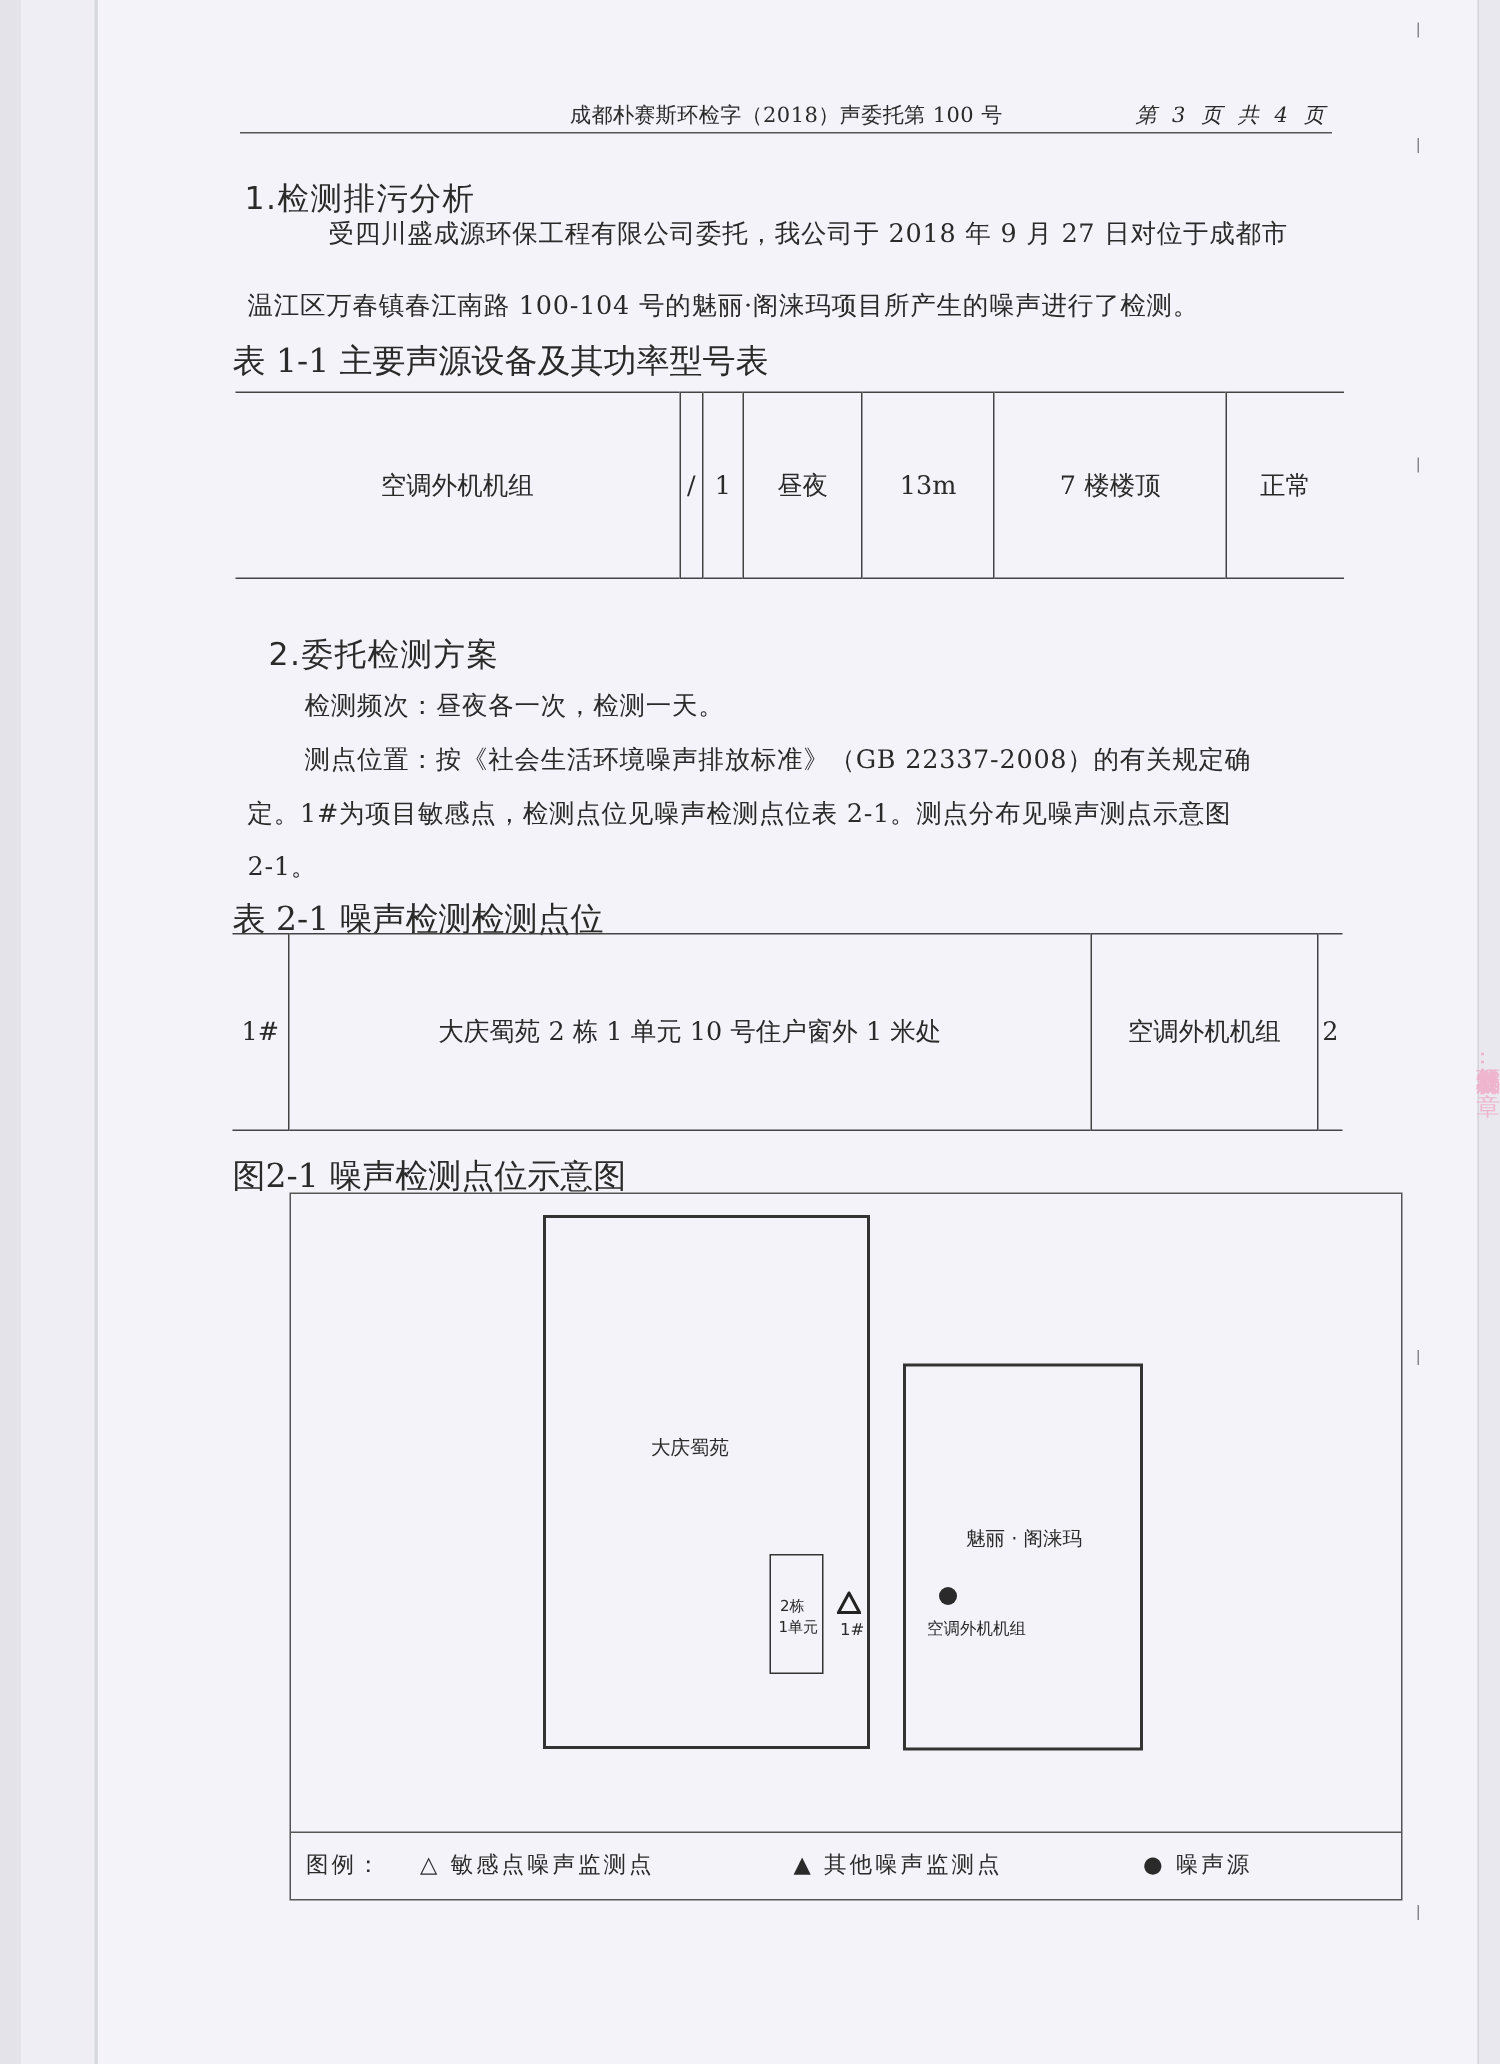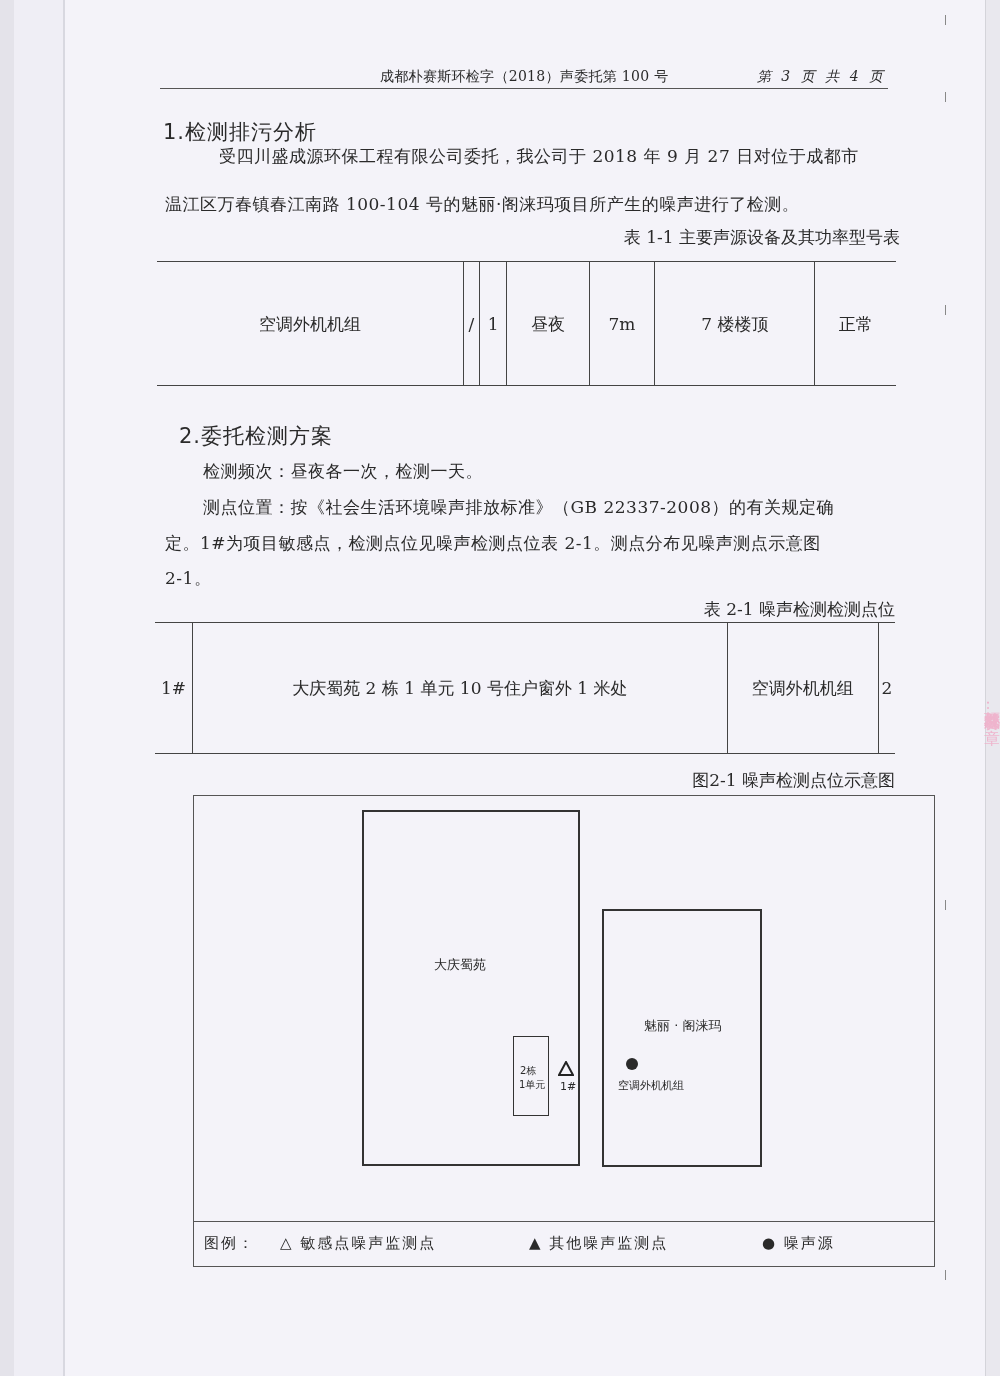--- a/index.html
+++ b/index.html
@@ -8,21 +8,21 @@
   .edge1{position:absolute;left:0;top:0;width:14px;height:1376px;background:#e4e3ea;}
   .edge2{position:absolute;left:14px;top:0;width:50px;height:1376px;background:#efeef5;border-right:1px solid #cfcfd6;}
   .edge3{position:absolute;left:63px;top:0;width:2px;height:1376px;background:#d8d8e0;}
   .rightedge{position:absolute;right:0;top:0;width:14px;height:1376px;background:#e9e8ee;border-left:1px solid #d4d4da;}
   .abs{position:absolute;}
   .header{left:160px;top:64px;width:728px;height:24px;border-bottom:1.5px solid #555;font-size:14px;text-align:center;}
   .header .l{position:absolute;left:220px;top:4px;letter-spacing:0.3px;}
   .header .r{position:absolute;right:2px;top:4px;letter-spacing:3px;font-style:italic;}
   h2{margin:0;font-weight:normal;font-size:21px;font-family:"DejaVu Sans","Liberation Sans",sans-serif;letter-spacing:1px;}
   .p{font-size:17px;line-height:35px;letter-spacing:0.5px;}
-  .caption{font-size:17px;text-align:right;}
+  .caption{font-size:22px;text-align:left;}
   table{border-collapse:collapse;font-size:17px;}
   td{text-align:center;vertical-align:middle;line-height:28px;border-left:1px solid #444;padding:0;}
   td:first-child{border-left:none;}
   tr.hd td{border-bottom:1px solid #444;}
   table.t{border-top:1.5px solid #444;border-bottom:1.5px solid #444;}
   .fig{left:153px;top:795px;width:740px;height:470px;border:1.5px solid #555;margin-left:40px;}
   .legend{position:absolute;left:0;bottom:0;width:100%;height:44px;border-top:1.5px solid #555;font-size:15px;letter-spacing:2px;}
   .bld{position:absolute;border:2px solid #333;}
   .lbl{position:absolute;font-family:"DejaVu Sans","Liberation Sans",sans-serif;font-size:12px;}
   .stamp{position:absolute;left:962px;top:700px;width:40px;height:190px;color:#f1a9c6;font-size:16px;
@@ -55,21 +55,21 @@
 <div class="abs p" style="left:165px;top:187px;">温江区万春镇春江南路 100-104 号的魅丽·阁涞玛项目所产生的噪声进行了检测。</div>
 <div class="abs caption" style="left:155px;top:226px;width:745px;">表 1-1  主要声源设备及其功率型号表</div>
 
 <table class="abs t" style="left:157px;top:261px;width:739px;height:125px;">
   <tbody>
   <tr style="height:70px;">
     <td style="padding:0 14px;">空调外机机组</td>
     <td>/</td>
     <td>1</td>
     <td>昼夜</td>
-    <td>7m</td>
+    <td>13m</td>
     <td>7 楼楼顶</td>
     <td>正常</td>
   </tr>
 </tbody>
   </table>
 
 <h2 class="abs" style="left:163px;top:422px;margin-left:16px;">2.委托检测方案</h2>
 <div class="abs p" style="left:203px;top:454px;">检测频次：昼夜各一次，检测一天。</div>
 <div class="abs p" style="left:203px;top:490px;">测点位置：按《社会生活环境噪声排放标准》（GB 22337-2008）的有关规定确</div>
 <div class="abs p" style="left:165px;top:526px;">定。1#为项目敏感点，检测点位见噪声检测点位表 2-1。测点分布见噪声测点示意图</div>

